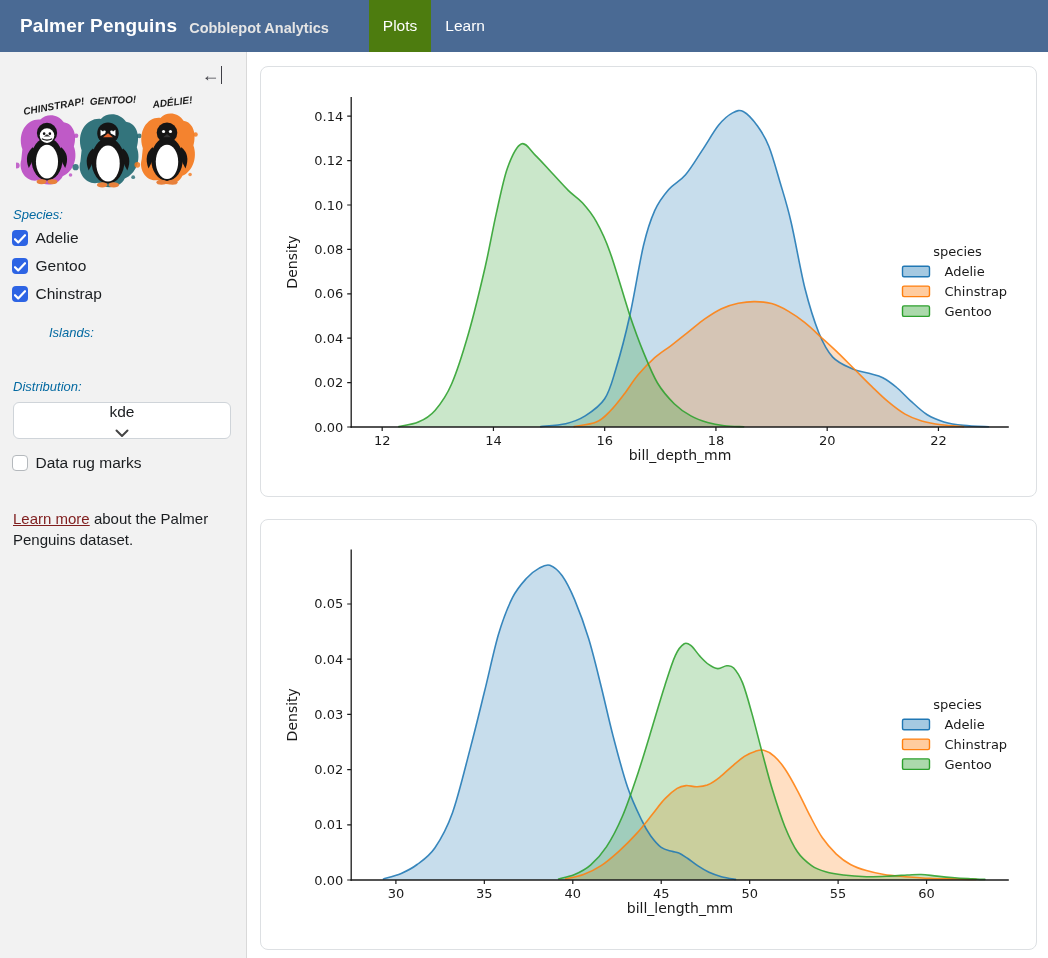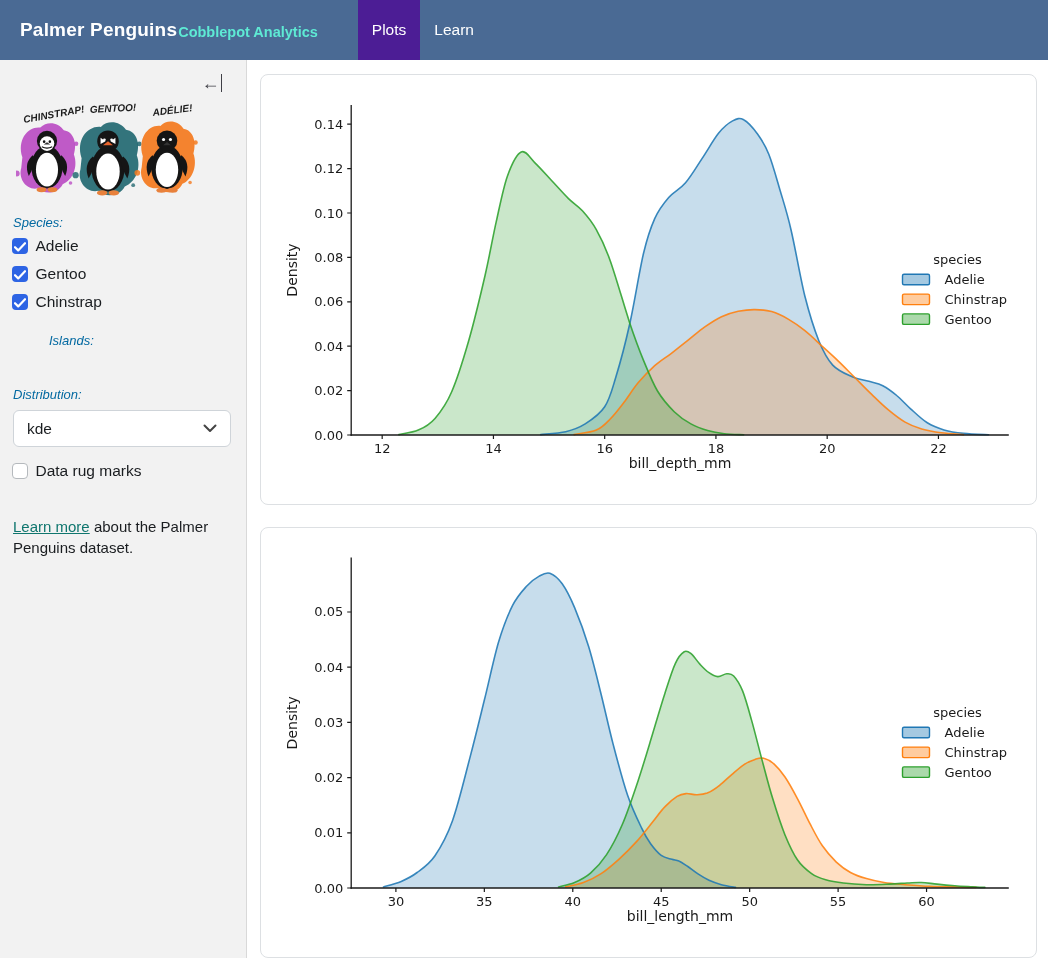--- a/index.html
+++ b/index.html
@@ -1,46 +1,46 @@
 <!DOCTYPE html>
 <html><head>
 <meta charset="utf-8">
 <style>
   * { margin:0; padding:0; box-sizing:border-box; }
   html,body { width:1048px; height:958px; background:#fff; font-family:"Liberation Sans",sans-serif; overflow:hidden; }
-  .navbar { height:60px; background:#4a6a94; display:flex; align-items:stretch; color:#fff; }
+  .navbar { height:52px; background:#4a6a94; display:flex; align-items:stretch; color:#fff; }
   .brand { display:flex; align-items:center; padding-left:20px; }
   .brand-title { font-size:19px; font-weight:700; letter-spacing:0.2px; }
-  .brand-sub { font-size:14.5px; font-weight:600; margin-left:1px; margin-top:3px; color:#5eead4; }
+  .brand-sub { font-size:14.5px; font-weight:600; margin-left:12px; margin-top:3px; color:#e5e5e5; }
   .nav-tabs { display:flex; margin-left:40px; }
   .nav-tab { display:flex; align-items:center; padding:0 14px; font-size:15.5px; font-weight:500; color:#fff; cursor:pointer; }
-  .nav-tab.active { background:#4c1d95; }
+  .nav-tab.active { background:#4d7c0f; }
   .layout { display:flex; height:910px; }
   .sidebar { width:247px; background:#f2f2f2; border-right:1px solid #d9d9d9; position:relative; padding:14px 16px 0 13px; flex:none; }
   .collapse-btn { position:absolute; top:14px; right:24px; font-size:18px; color:#3f3f46; cursor:pointer; display:flex; align-items:center; line-height:1; }
   .collapse-btn .bar { width:1.5px; height:18px; background:#3f3f46; margin-left:1px; }
   .artwork { margin-top:28px; height:95px; margin-left:3px; }
   .side-label { font-size:13px; color:#0369a1;font-style:italic; }
   .group-species { margin-top:18px; }
   .group-species .side-label { margin-bottom:8px; }
   .check-row { display:flex; align-items:center; margin-bottom:12px; height:16px; cursor:pointer; }
   .checkbox { width:15.5px; height:15.5px; border-radius:4px; flex:none; margin-right:8px; position:relative; margin-left:-1px; }
   .checkbox.checked { background:#2d64e4; }
   .checkbox.checked svg { position:absolute; left:2px; top:3.5px; }
   .checkbox.unchecked { background:#fff; border:1px solid #b5b9bd; }
   .check-label { font-size:15.5px; color:#1a1d20; }
   .group-islands { margin-top:23px; }
   .group-islands .side-label { margin-bottom:8px;margin-left:36px; }
   .group-dist { margin-top:39px; }
   .group-dist .side-label { margin-bottom:8px; }
-  .select-box { width:218px; height:37px; background:#fff; border:1px solid #cfd4d9; border-radius:6px; display:flex; align-items:center; justify-content:space-between; padding:0 13px; cursor:pointer; }
+  .select-box { width:218px; height:37px; background:#fff; border:1px solid #cfd4d9; border-radius:6px; display:flex; align-items:center; justify-content:space-between; padding:0 13px; cursor:pointer;flex-direction:column; }
   .select-value { font-size:15.5px; color:#1a1d20; }
   .rug-row { margin-top:16px; margin-bottom:0; }
   .footer-note { margin-top:37px; font-size:15px; color:#1a1d20; line-height:21px; width:205px; }
-  .footer-note a { color:#0f766e; text-decoration:underline; cursor:pointer; }
+  .footer-note a { color:#7f1d1d; text-decoration:underline; cursor:pointer; }
   .main { flex:1; padding:14px 10px 12px 13px; background:#fff; }
   .card { width:777px; height:431px; border:1px solid #dde0e3; border-radius:8px; background:#fff; overflow:hidden; }
   .card + .card { margin-top:22px; }
   .card svg { display:block; }
 </style>
 </head>
 <body>
 
 <div class="navbar">
   <div class="brand">

